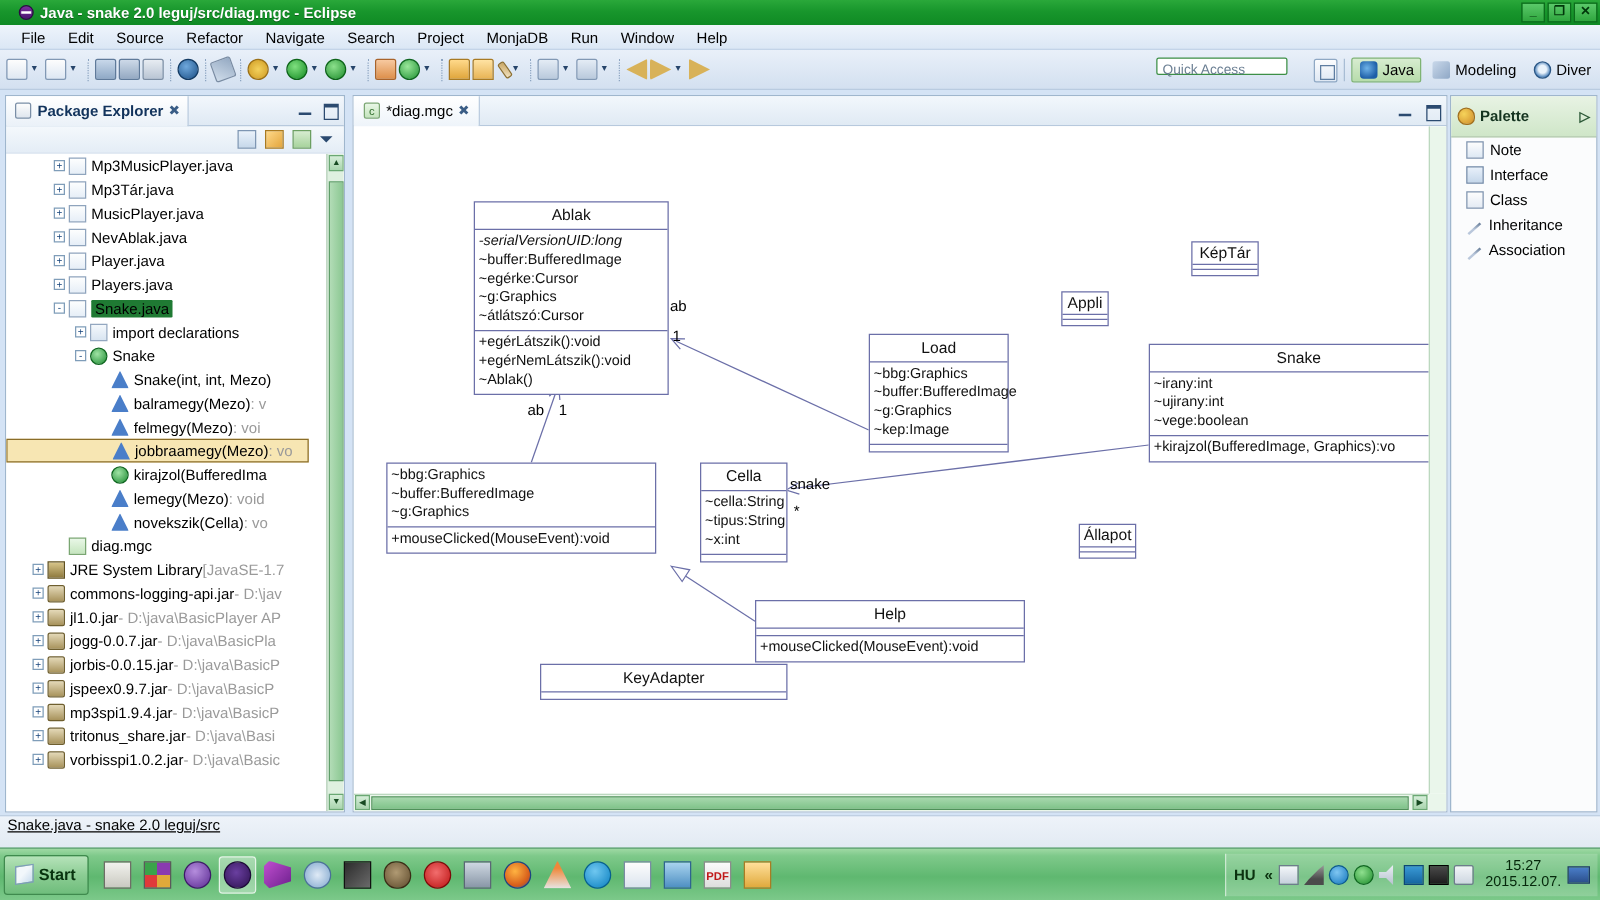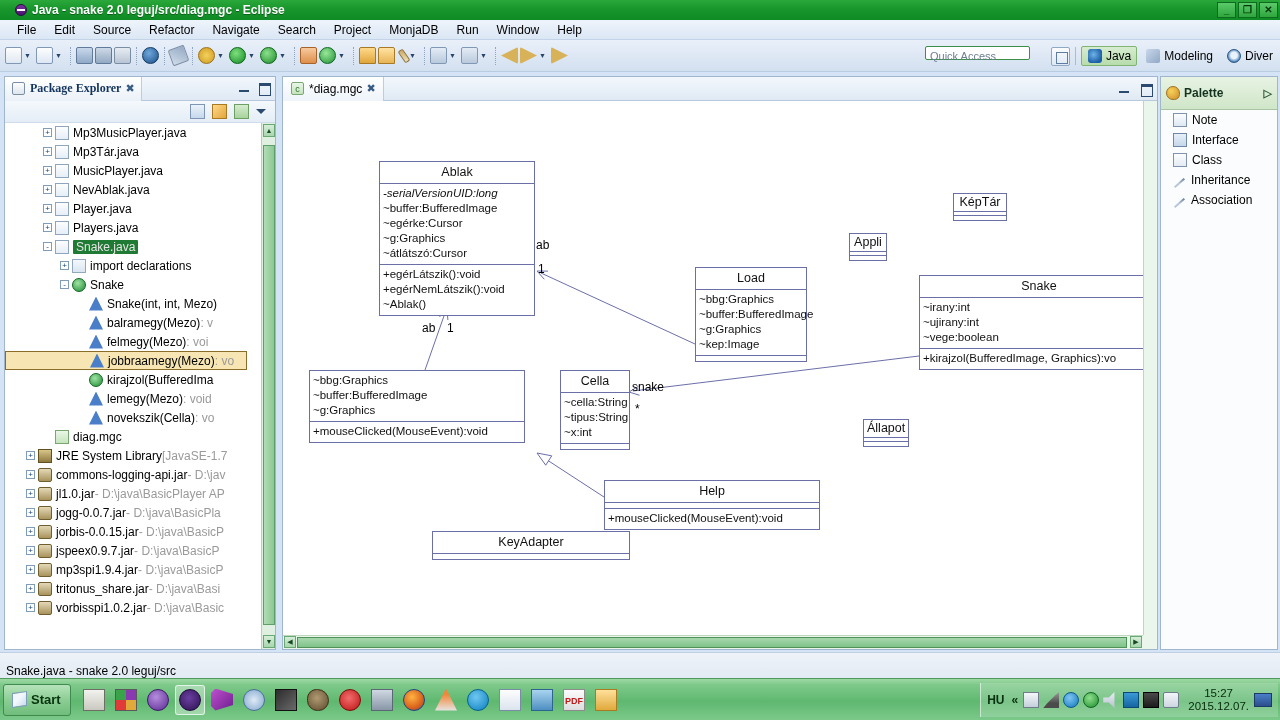--- a/index.html
+++ b/index.html
@@ -86,21 +86,21 @@
     background:#f6f8fa; border:1px solid #9fb6cd;
   }
   .pe-tabrow {
     height:24px; background:linear-gradient(to bottom,#f2f7fc,#dfe9f4);
     display:flex; align-items:center; position:relative;
     border-bottom:1px solid #b7c9dd;
   }
   .pe-tab {
     height:24px; display:flex; align-items:center; gap:4px; padding:0 6px;
     background:linear-gradient(to bottom,#ffffff,#eaf1f8);
-    border-right:1px solid #bdcde0; font-size:12px; font-weight:bold; color:#12335c;font-family:Liberation Serif, serif;
+    border-right:1px solid #bdcde0; font-size:12px; font-weight:bold; color:#12335c;
   }
   .pe-tab .x { font-size:11px; font-weight:normal; color:#3a5d86; }
   .pe-tabbtns { position:absolute; right:4px; top:4px; display:flex; gap:6px; }
   .pe-minmax { width:14px; height:14px; position:relative; }
   .pe-minmax.min:after{content:"";position:absolute;left:2px;bottom:3px;width:10px;height:2px;background:#2b4a70;}
   .pe-minmax.max:after{content:"";position:absolute;left:2px;top:2px;width:10px;height:9px;border:1px solid #2b4a70;border-top-width:3px;}
 
   .pe-toolrow {
     height:22px; background:linear-gradient(to bottom,#f4f8fc,#e4edf6);
     display:flex; align-items:center; justify-content:flex-end; gap:7px;
@@ -118,21 +118,21 @@
     font-size:12px; padding-left:2px; position:relative;
   }
   .exp {
     width:9px; height:9px; border:1px solid #7f9db9; background:#fff;
     margin-right:3px; flex:none; position:relative; font-size:8px;
     display:flex; align-items:center; justify-content:center; color:#14427a; line-height:1;
   }
   .exp.none { border:none; background:none; }
   .ti { width:14px; height:14px; margin-right:4px; flex:none; position:relative; }
   .tpath { color:#9a9a9a; }
-  .tsel { background:#1f7a33; color:#e5e5e5; padding:0 3px; border-radius:1px; }
+  .tsel { background:#1f7a33; color:#000000; padding:0 3px; border-radius:1px; }
   .pe-vscroll {
     position:absolute; right:0; top:0; width:14px; bottom:0;
     background:#dff0e0; border-left:1px solid #b6cfba;
   }
   .pe-vthumb {
     position:absolute; left:1px; top:22px; width:12px; height:480px;
     background:linear-gradient(to right,#b2dcb6,#8cc893);
     border:1px solid #5f9e69;
   }
   .sb-arrow {
@@ -204,21 +204,21 @@
   .pal-item {
     display:flex; align-items:center; gap:5px; padding:3px 6px 3px 12px; font-size:12px; color:#000;
   }
   .pal-ico { width:14px; height:14px; flex:none; position:relative; }
 
   
   .statusbar {
     position:absolute; left:0; top:652px; width:1280px; height:26px;
     background:linear-gradient(to bottom,#eef3f9,#e2eaf3);
     border-top:1px solid #c0d0e2;
-    display:flex; align-items:flex-end; padding-left:6px; font-size:12px; color:#000;
+    display:flex; align-items:flex-start; padding-left:6px; font-size:12px; color:#000;text-decoration:underline;
   }
   .sb-grip { position:absolute; right:6px; bottom:3px; width:12px; height:12px; }
 
   
   .taskbar {
     position:absolute; left:0; top:678px; width:1280px; height:42px;
     background:linear-gradient(to bottom,#9fd9a4 0%,#7ec98a 14%,#5fb870 55%,#7cc98a 100%);
     border-top:1px solid #4d9a5b;
     display:flex; align-items:center;
   }

